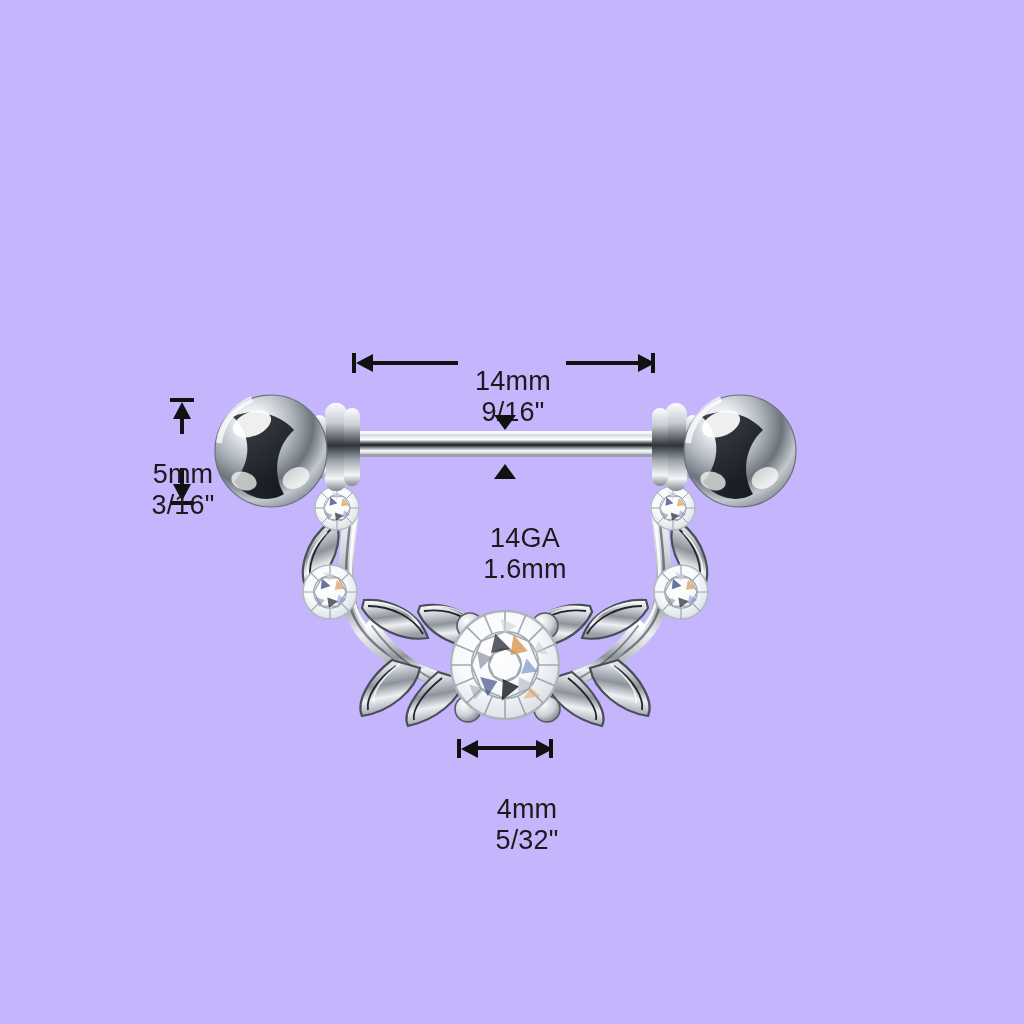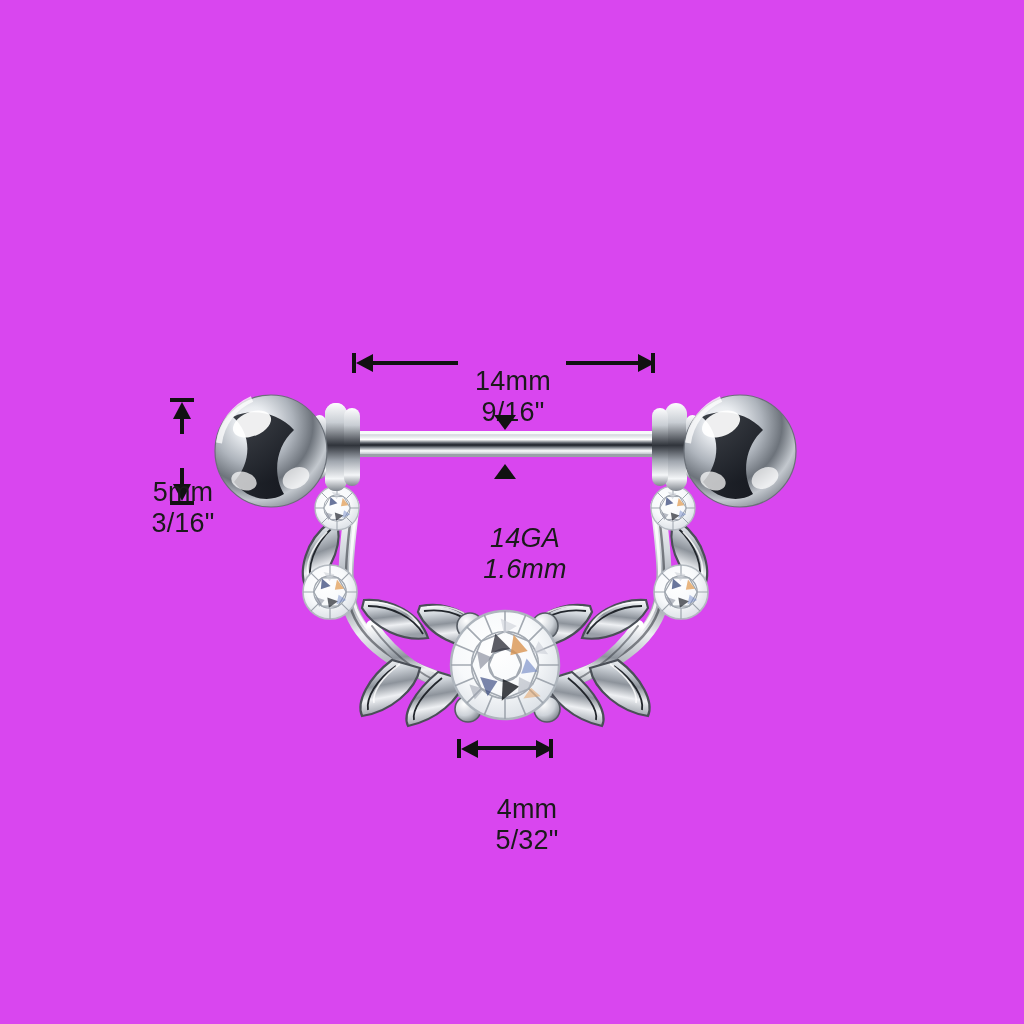--- a/index.html
+++ b/index.html
@@ -4,21 +4,21 @@
 <style>
   html, body {
     margin: 0;
     padding: 0;
     background: #ffffff;
   }
   #stage {
     position: relative;
     width: 1024px;
     height: 1024px;
-    background: #d946ef;
+    background: #c4b5fd;
     overflow: hidden;
     font-family: "Liberation Sans", sans-serif;
     color: #111111;
   }
 
   
   .dim-label {
     position: absolute;
     font-family: "Liberation Sans", sans-serif;
     font-size: 27px;
@@ -333,30 +333,30 @@
     </div>
   </div>
 
   <div>
     <div class="tick-h" style="left:170px; top:398px; width:24px;"></div>
     <div class="arrow-u" style="left:173px; top:402px;"></div>
     <div class="vrule" style="left:180px; top:416px; height:18px;"></div>
     <div class="vrule" style="left:180px; top:468px; height:18px;"></div>
     <div class="arrow-d" style="left:173px; top:484px;"></div>
     <div class="tick-h" style="left:170px; top:501px; width:24px;"></div>
-    <div class="dim-label" style="left:146px; top:446px; width:74px;">
+    <div class="dim-label" style="left:146px; top:428px; width:74px;">
       <span>5mm</span>
       <span class="l2">3/16"</span>
     </div>
   </div>
 
   <div>
     <div class="caret-down" style="left:494px; top:415px;"></div>
     <div class="caret-up" style="left:494px; top:464px;"></div>
-    <div class="dim-label" style="left:460px; top:492px; width:130px;font-style:italic;">
+    <div class="dim-label" style="left:460px; top:492px; width:130px;">
       <span>14GA</span>
       <span class="l2">1.6mm</span>
     </div>
   </div>
 
   <div>
     <div class="tick-v" style="left:457px; top:739px; height:19px;"></div>
     <div class="arrow-l" style="left:461px; top:740px;"></div>
     <div class="hrule" style="left:473px; top:746px; width:66px;"></div>
     <div class="arrow-r" style="left:536px; top:740px;"></div>

